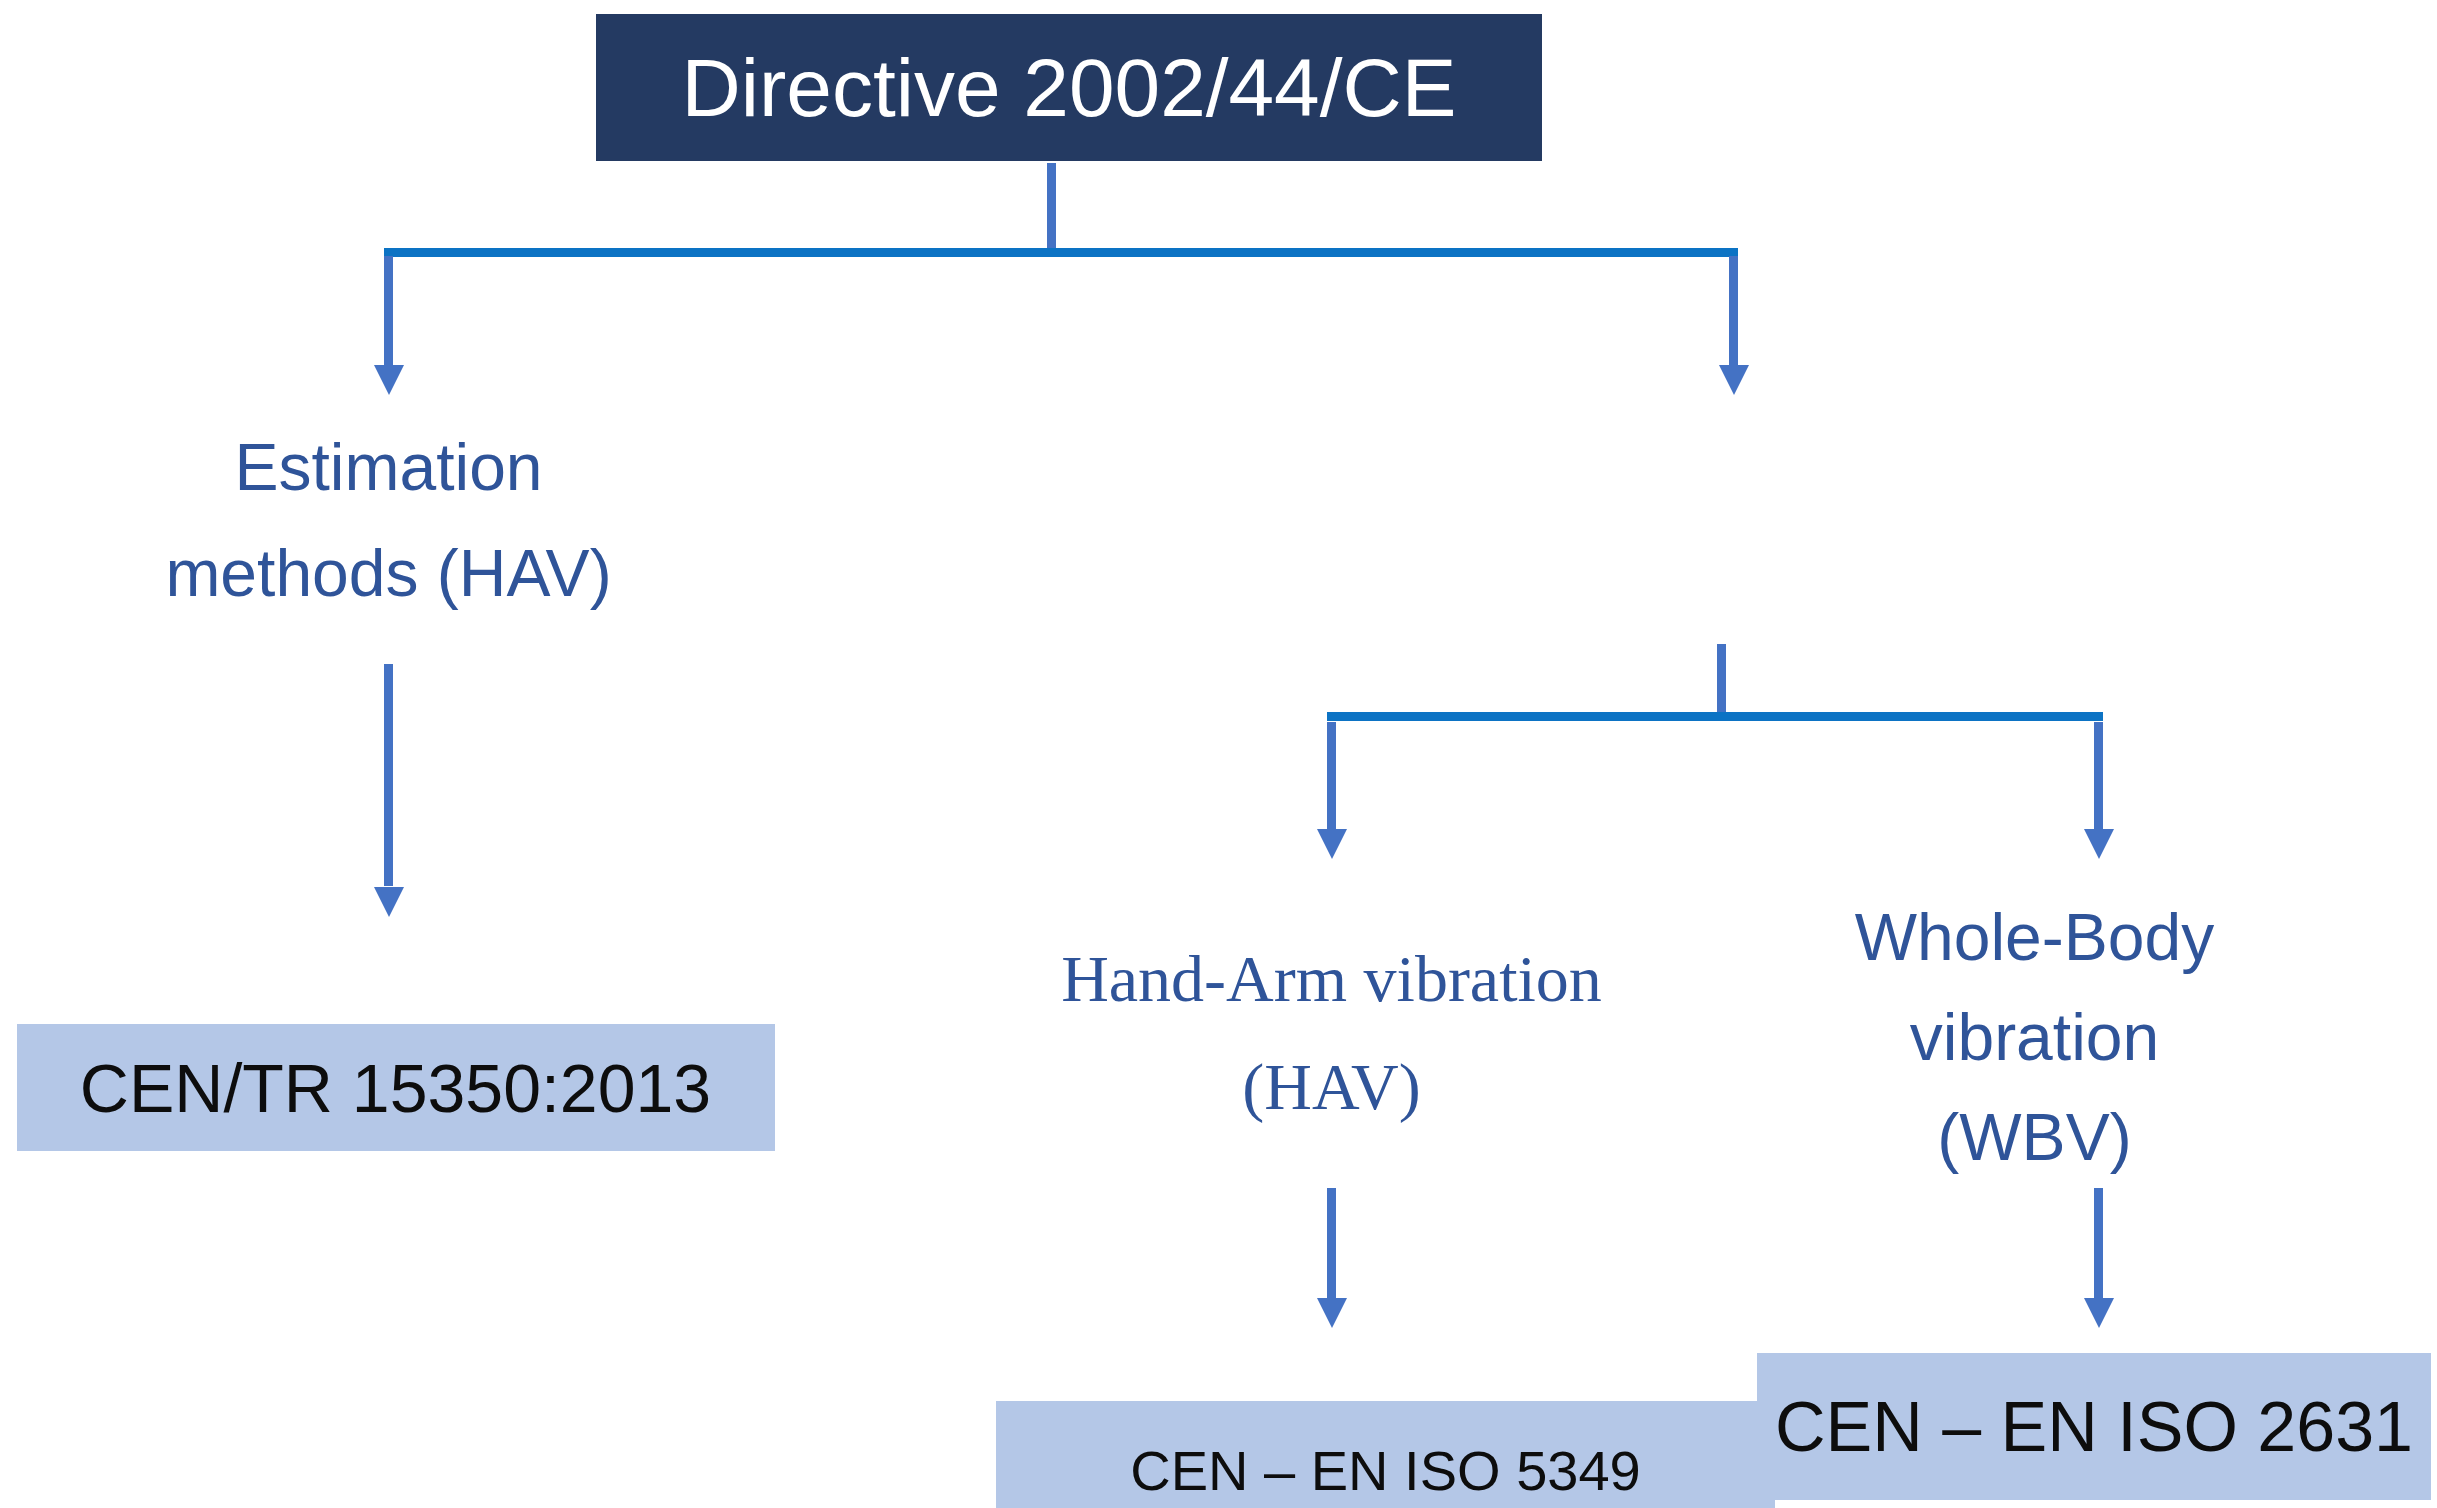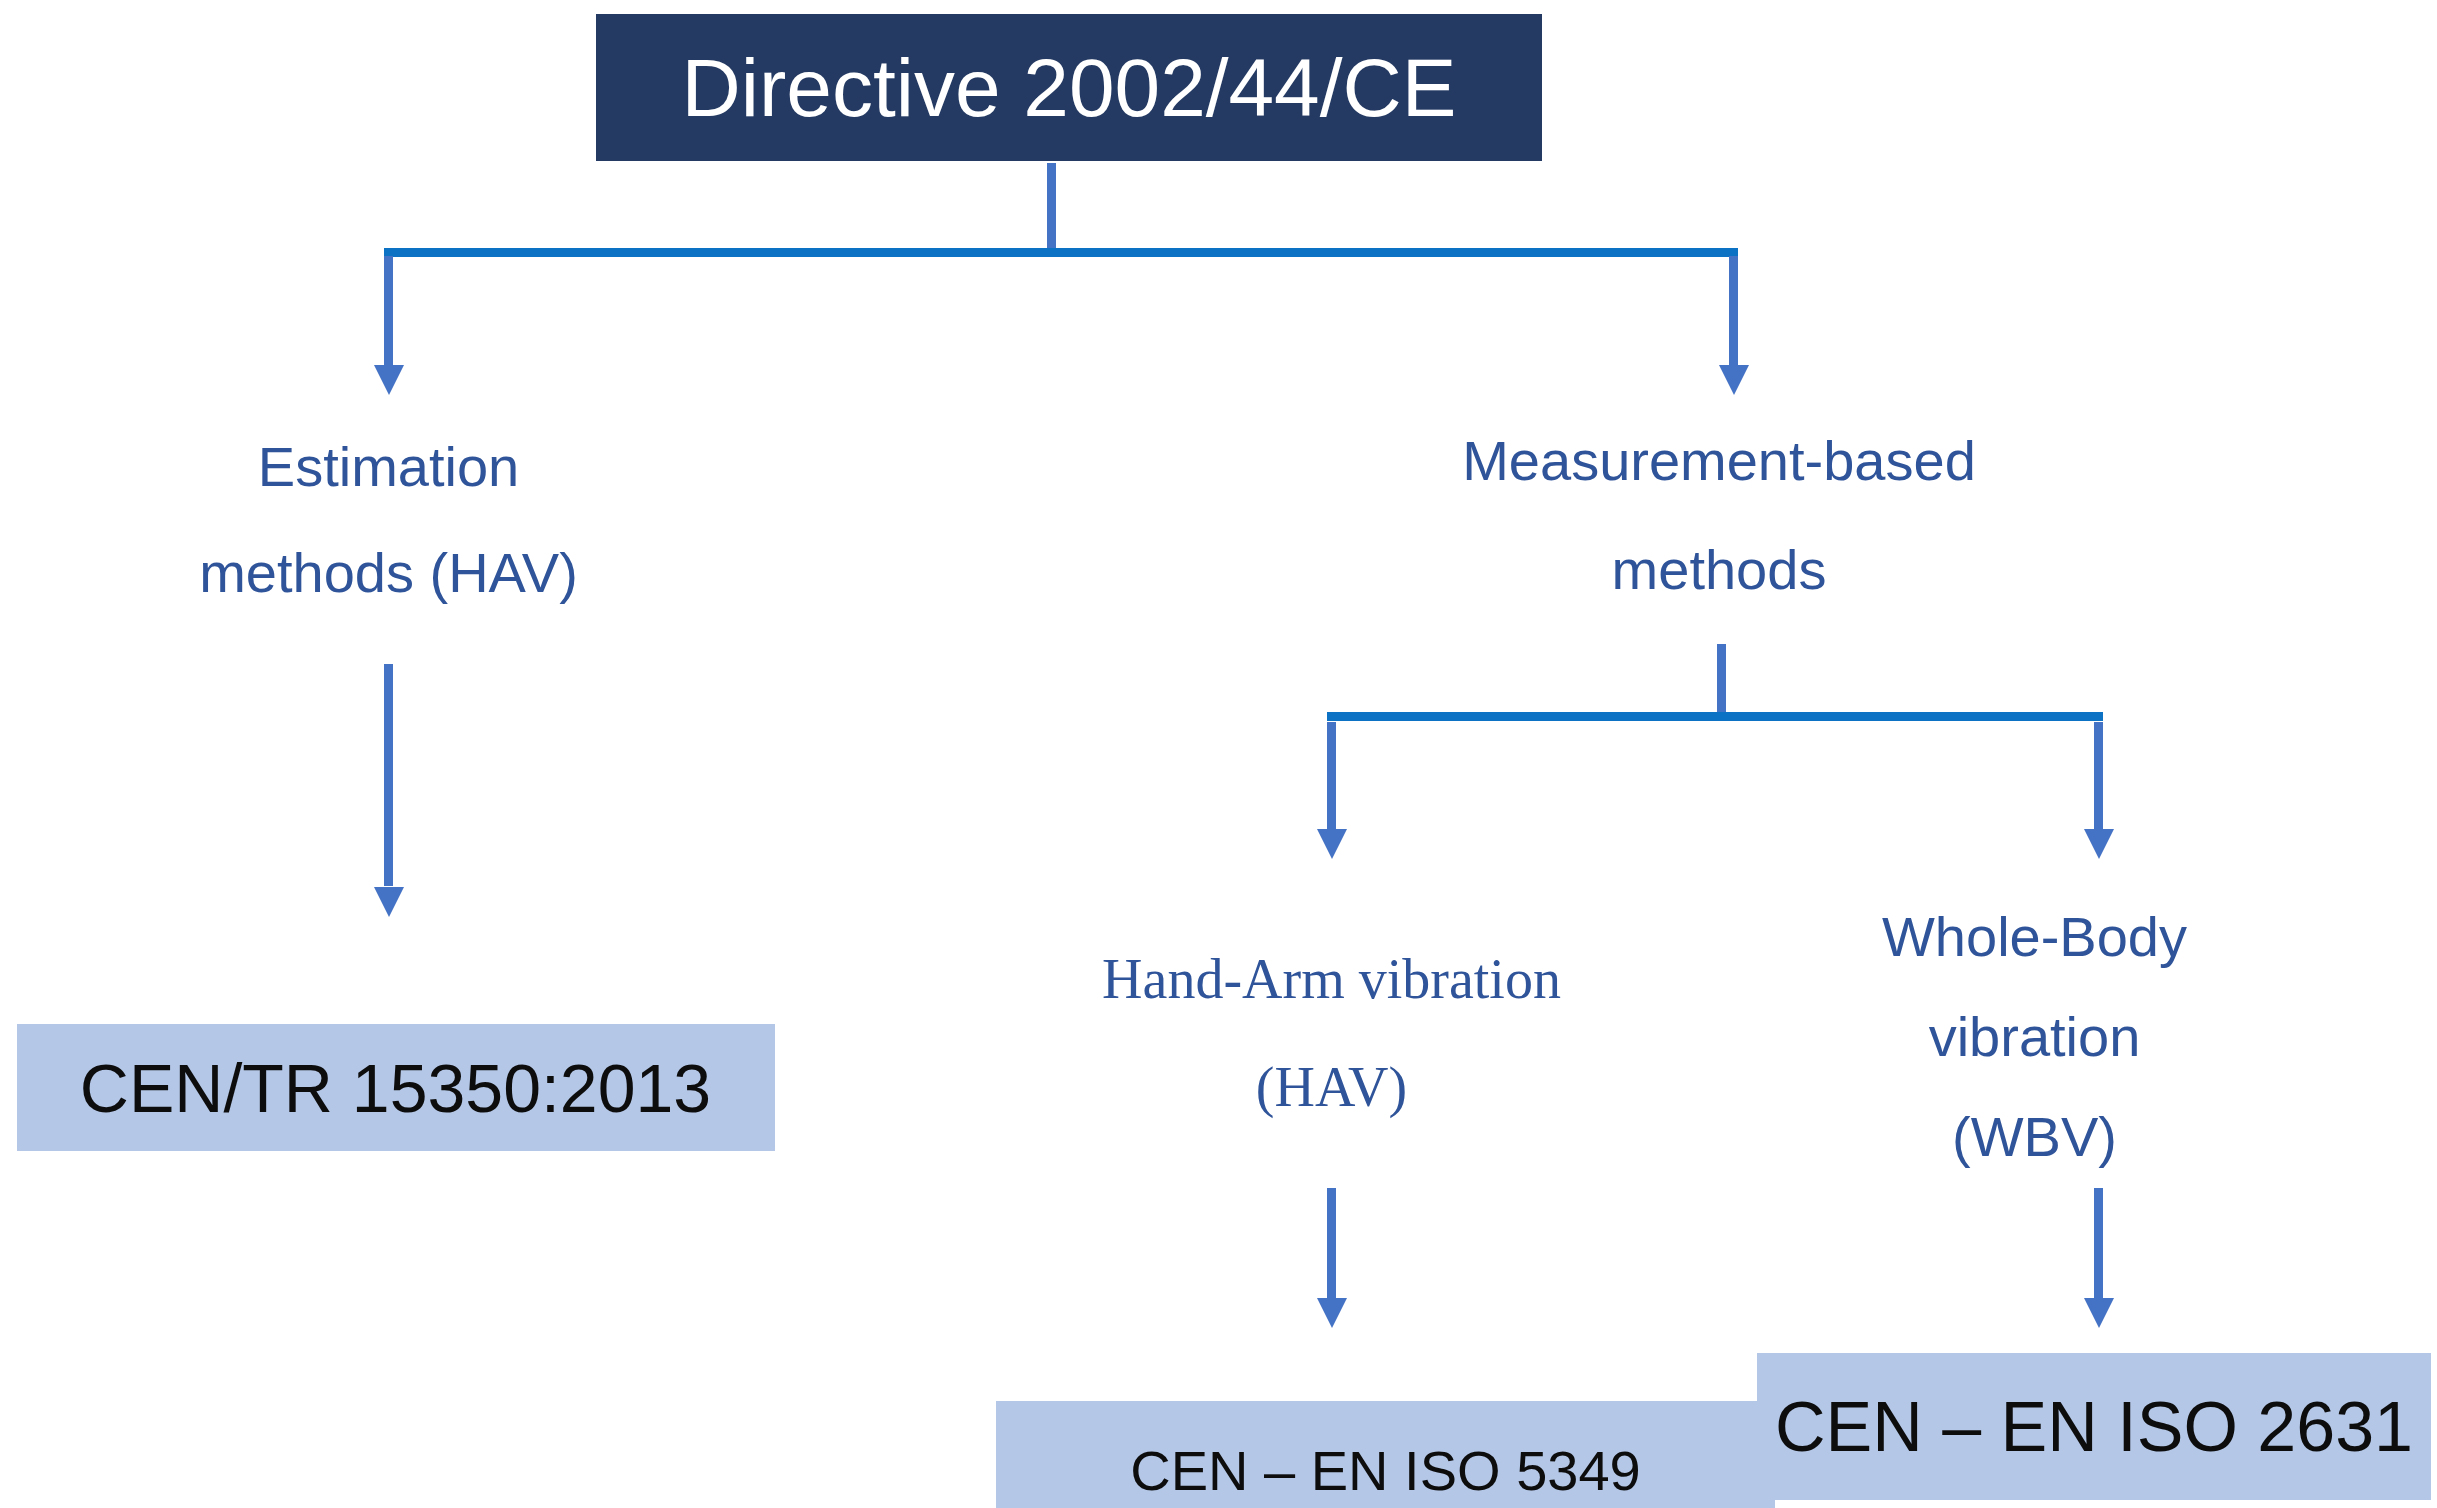--- a/index.html
+++ b/index.html
@@ -32,21 +32,21 @@
   .leaf-box{
     background:var(--leaf);color:var(--leaf-text);
   }
   .leaf-centr{left:16.5px;top:1024px;width:758px;height:127px;font-size:68px;}
   .leaf-5349{left:996px;top:1353px;width:779px;height:138px;font-size:56px;margin-top:48px;}
   .leaf-2631{left:1757px;top:1353px;width:674px;height:147px;font-size:70px;}
   .branch-label{
     color:var(--label);
     text-align:center;
     white-space:pre-line;
-    font-size:56px;
+    font-size:66px;
   }
   .label-est{left:30px;top:414px;width:717px;line-height:106px;}
   .label-meas{left:1217px;top:406px;width:1004px;line-height:109px;}
   .label-hav{left:973px;top:925px;width:717px;line-height:108px;font-family:Liberation Serif, serif;}
   .label-wbv{left:1748px;top:887px;width:573px;line-height:100px;}
   .stem,.shaft{background:var(--connector);width:9.3px;}
   .hbar{background:var(--bar);height:9.3px;}
   .stem1{left:1047px;top:163px;height:85px;}
   .bar1{left:384px;top:248px;width:1354px;}
   .shaft-1l{left:384px;top:256px;height:109px;}
@@ -83,22 +83,20 @@
 
   <div class="abs stem stem1"></div>
   <div class="abs hbar bar1"></div>
   <div class="abs shaft shaft-1l"></div>
   <div class="abs arrowhead head-1l"></div>
   <div class="abs shaft shaft-1r"></div>
   <div class="abs arrowhead head-1r"></div>
 
   <div class="abs branch-label label-est">Estimation
 methods (HAV)</div>
-  <div class="abs branch-label label-meas">Measurement-based
-methods</div>
 
   <div class="abs shaft shaft-3"></div>
   <div class="abs arrowhead head-3"></div>
 
   <div class="abs node-box leaf-box leaf-centr">
     <span>CEN/TR 15350:2013</span>
   </div>
 
   <div class="abs stem stem2"></div>
   <div class="abs hbar bar2"></div>

